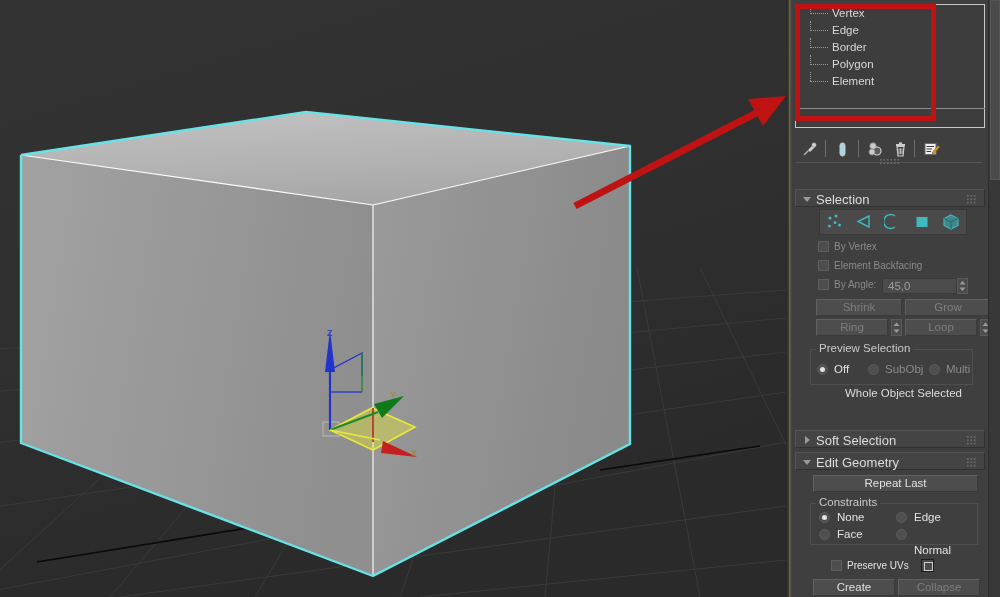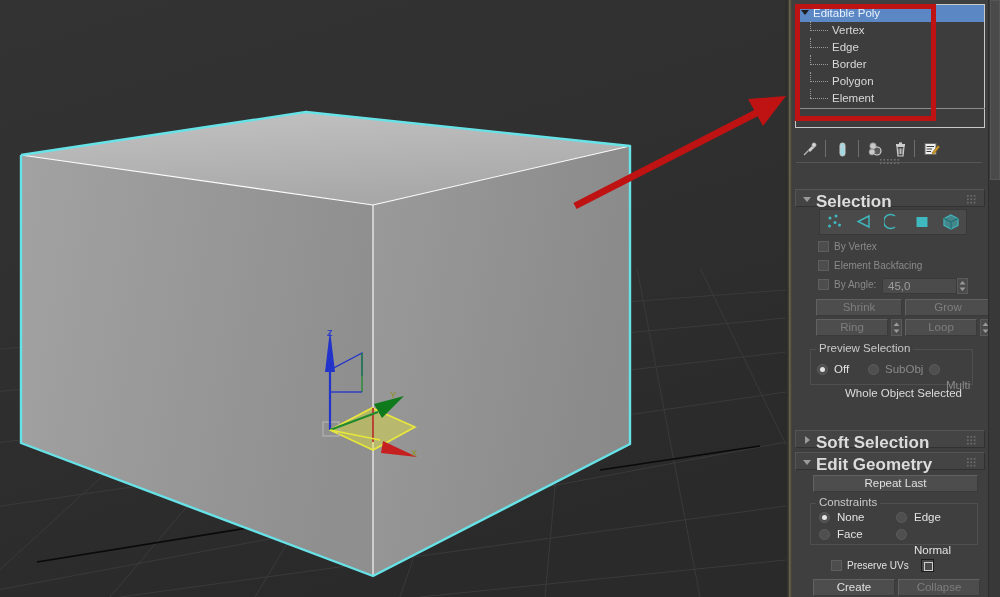--- a/index.html
+++ b/index.html
@@ -121,21 +121,21 @@
     border-left: 4px solid transparent; border-right: 4px solid transparent;
     border-top: 5px solid #9a9a9a;
   }
   .rollout-header .rtri-right {
     position: absolute; left: 9px; top: 5px; width: 0; height: 0;
     border-top: 4px solid transparent; border-bottom: 4px solid transparent;
     border-left: 5px solid #9a9a9a;
   }
   .rollout-header .rlabel {
     position: absolute; left: 20px; top: 2px;
-    font-size: 17px; font-weight: bold; color: #dcdcdc;
+    font-size: 13px; font-weight: normal; color: #dcdcdc;
   }
   .rollout-header .rgrip {
     position: absolute; right: 8px; top: 5px; width: 9px; height: 9px;
   }
 
   .panel-body { position: absolute; left: 0; width: 196px; }
 
   
   #subobj-strip {
     position: absolute; left: 27px; top: 0; width: 148px; height: 26px;
@@ -328,24 +328,20 @@
       <polygon points="786,96 748,99 763,126" fill="#bf1313"></polygon>
     </svg>
   </div>
 
   <div id="divider"></div>
 
   <div id="panel">
     <div id="panel-scroll">
 
       <div id="stack-box">
-        <div class="stack-row selected">
-          <span class="tri"></span>
-          <span class="lbl">Editable Poly</span>
-        </div>
         <div class="stack-row stack-child">
           <span class="dots"></span>
           <span class="lbl">Vertex</span>
         </div>
         <div class="stack-row stack-child">
           <span class="dots"></span>
           <span class="lbl">Edge</span>
         </div>
         <div class="stack-row stack-child">
           <span class="dots"></span>
@@ -518,21 +514,21 @@
           </svg>
         </div>
 
         <div class="groupbox" style="left:18px; top:140px; width:163px; height:36px;">
           <span class="group-title">Preview Selection</span>
           <span class="radio on" style="left:6px; top:14px;"></span>
           <span class="rlbl brt" style="left:23px; top:13px;">Off</span>
           <span class="radio" style="left:57px; top:14px;"></span>
           <span class="rlbl dim" style="left:74px; top:13px;">SubObj</span>
           <span class="radio" style="left:118px; top:14px;"></span>
-          <span class="rlbl dim" style="left:135px; top:13px;margin-top:16px;">Multi</span>
+          <span class="rlbl dim" style="left:135px; top:13px;">Multi</span>
         </div>
 
         <div class="plain-text" style="left:53px; top:178px;">Whole Object Selected</div>
       </div>
 
       <div class="rollout-header" style="top:430px">
         <span class="rtri-right"></span>
         <span class="rlabel">Soft Selection</span>
         <svg class="rgrip" width="9" height="9">
           <g fill="#6a6a6a">

